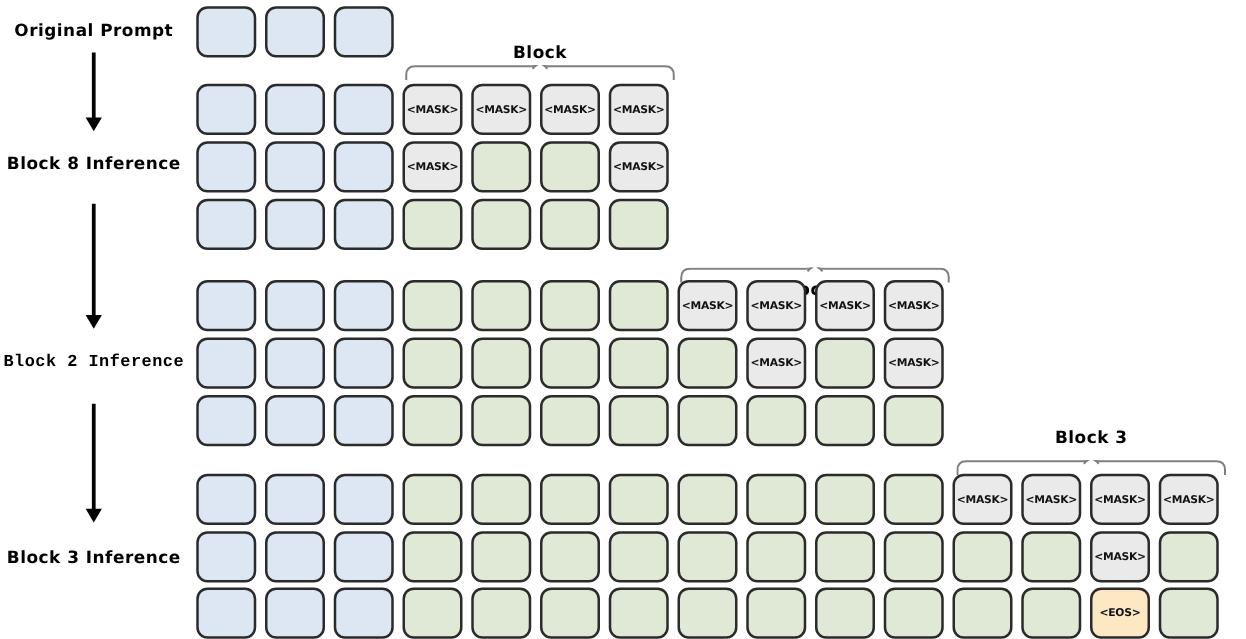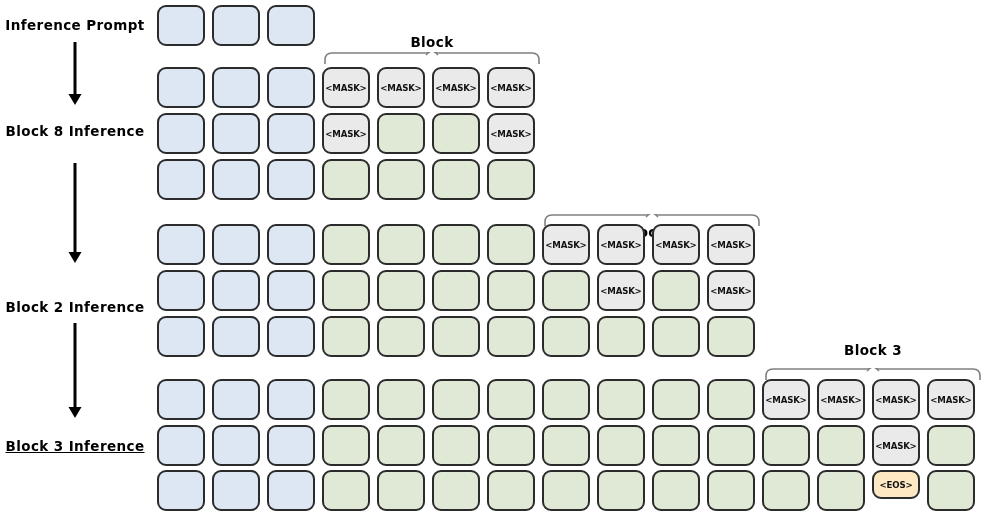--- a/index.html
+++ b/index.html
@@ -78,24 +78,24 @@
   .cell.gen    { background: #dfe9d5; }
   .cell.mask   { background: #eaeaea; }
   .cell.eos    { background: #fce9c4; }
 </style>
 </head>
 <body>
 
 <div id="stage">
 
   <div id="stage-labels">
-      <div class="stage-label" style="top: 17px;">Inference Prompt</div>
+      <div class="stage-label" style="top: 17px;">Original Prompt</div>
       <div class="stage-label" style="top: 123px;">Block 8 Inference</div>
-      <div class="stage-label" style="top: 299px;">Block 2 Inference</div>
-      <div class="stage-label" style="top: 438px; text-decoration: underline;">Block 3 Inference</div>
+      <div class="stage-label" style="top: 283px; font-family: Liberation Mono, monospace;">Block 2 Inference</div>
+      <div class="stage-label" style="top: 438px;">Block 3 Inference</div>
     </div>
 
   <svg id="arrow-layer" width="997" height="511" style="position:absolute;left:0;top:0;pointer-events:none;">
       <g>
         <line x1="75" y1="42" x2="75" y2="96" stroke="#000000" stroke-width="3"></line>
         <polygon points="68.5,94 81.5,94 75,105" fill="#000000"></polygon>
       </g>
       <g>
         <line x1="75" y1="163" x2="75" y2="254" stroke="#000000" stroke-width="3"></line>
         <polygon points="68.5,252 81.5,252 75,263" fill="#000000"></polygon>
@@ -237,18 +237,18 @@
         <div class="cell gen" style="left: 322px; width: 48px; height: 41px;"></div>
         <div class="cell gen" style="left: 377px; width: 48px; height: 41px;"></div>
         <div class="cell gen" style="left: 432px; width: 48px; height: 41px;"></div>
         <div class="cell gen" style="left: 487px; width: 48px; height: 41px;"></div>
         <div class="cell gen" style="left: 542px; width: 48px; height: 41px;"></div>
         <div class="cell gen" style="left: 597px; width: 48px; height: 41px;"></div>
         <div class="cell gen" style="left: 652px; width: 48px; height: 41px;"></div>
         <div class="cell gen" style="left: 707px; width: 48px; height: 41px;"></div>
         <div class="cell gen" style="left: 762px; width: 48px; height: 41px;"></div>
         <div class="cell gen" style="left: 817px; width: 48px; height: 41px;"></div>
-        <div class="cell eos" style="left: 872px; width: 48px; height: 29px;">&lt;EOS&gt;</div>
+        <div class="cell eos" style="left: 872px; width: 48px; height: 41px;">&lt;EOS&gt;</div>
         <div class="cell gen" style="left: 927px; width: 48px; height: 41px;"></div>
       </div>
     </div>
 
 </div>
 
 </body></html>

